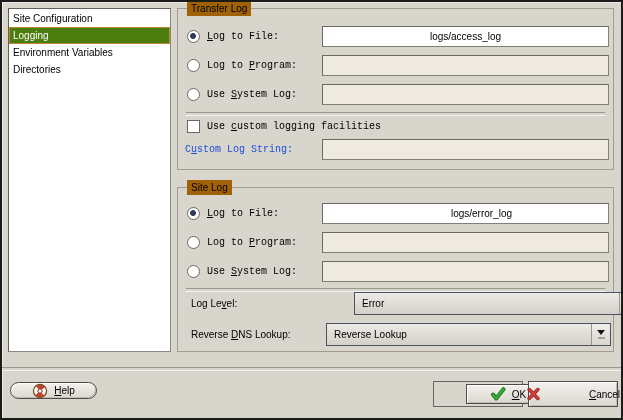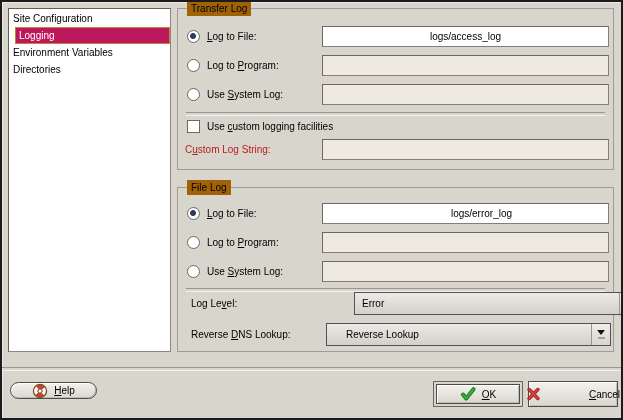--- a/index.html
+++ b/index.html
@@ -12,44 +12,44 @@
   u{text-decoration:underline;}
 
   
   .listbox{
     position:absolute;left:6px;top:6px;width:163px;height:344px;box-sizing:border-box;
     background:#fff;border:1px solid #8a867e;border-top-color:#635f57;border-left-color:#635f57;
     padding-top:1px;overflow:hidden;
   }
   .list-item{height:17px;line-height:17px;padding-left:4px;white-space:nowrap;cursor:default;}
   .list-item.selected{
-    background:#be185d;color:#fff;
-    outline:1px solid #bd8a33;outline-offset:-1px;margin-left:6px;
+    background:#4d7c0f;color:#fff;
+    outline:1px solid #bd8a33;outline-offset:-1px;
   }
 
   
   .frame{position:absolute;left:175px;width:437px;box-sizing:border-box;border:1px solid #a09c94;}
   .frame.transfer{top:6px;height:162px;}
   .frame.error{top:185px;height:165px;}
   .frame-title{position:absolute;top:-8px;left:9px;background:#a16207;padding:0 4px;line-height:15px;}
 
-  .row{position:absolute;left:9px;height:21px;display:flex;align-items:center;}
+  .row{position:absolute;left:9px;height:21px;display:flex;align-items:center;font-family:Liberation Mono, monospace;}
   .row23{position:absolute;left:13px;height:23px;display:flex;align-items:center;}
 
   .radio{width:13px;height:13px;border-radius:50%;box-sizing:border-box;border:1px solid #6d6961;background:#fff;margin-right:7px;flex:none;position:relative;}
   .radio.checked::after{content:"";position:absolute;left:2px;top:2px;width:6px;height:6px;border-radius:50%;background:#2e3f63;border:1px solid #1f2b45;box-sizing:border-box;}
   .checkbox{width:13px;height:13px;box-sizing:border-box;border:1px solid #6d6961;background:#fff;margin-right:7px;flex:none;}
 
   .entry{
     position:absolute;left:144px;width:287px;height:21px;box-sizing:border-box;
     border:1px solid #837f77;border-top-color:#6d6961;border-left-color:#6d6961;
     background:#fff;font:inherit;padding:0 4px;color:#000;outline:none;text-align:center;
   }
   .entry:disabled{background:#eeeae1;}
-  .disabled-lbl{color:#b91c1c;}
+  .disabled-lbl{color:#1d4ed8;}
 
   .hsep{position:absolute;height:2px;border-top:1px solid #9b978f;border-bottom:1px solid #f4f2ee;}
 
   .combo{
     position:absolute;left:148px;width:285px;height:23px;box-sizing:border-box;
     border:1px solid #4c5260;background:linear-gradient(#eceae5,#d3d0c8);
     display:flex;align-items:center;cursor:default;
   }
   .combo-text{padding-left:7px;}
   .combo-btn{margin-left:auto;width:18px;align-self:stretch;border-left:1px solid #9b978f;
@@ -62,21 +62,21 @@
 
   .btn{
     position:absolute;display:flex;align-items:center;justify-content:center;gap:6px;
     box-sizing:border-box;border:1px solid #4f4b44;
     background:linear-gradient(#f3f1ed,#dad7cf);
     box-shadow:inset 1px 1px 0 #ffffff,inset -1px -1px 0 #c2beb5;
     font:inherit;color:#000;padding:0 6px;cursor:default;
   }
   .btn.help{left:8px;top:380px;width:87px;height:17px;border-radius:9px;}
   .default-ring{position:absolute;left:431px;top:379px;width:90px;height:26px;box-sizing:border-box;border:1px solid #6a665f;padding:2px;}
-  .default-ring .btn{position:relative;width:100%;height:100%;}
+  .default-ring .btn{position:relative;width:100%;height:100%;margin-left:30px;}
   .btn.cancel{left:526px;top:379px;width:90px;height:26px;gap:48px;}
   .btn svg{flex:none;}
 </style>
 </head>
 <body>
 
 <div class="window">
 
   <div class="listbox">
     <div class="list-item">Site Configuration</div>
@@ -113,21 +113,21 @@
       <span>Use <u>c</u>ustom logging facilities</span>
     </div>
 
     <div class="row" style="left:7px;top:130px;">
       <span class="disabled-lbl">C<u>u</u>stom Log String:</span>
     </div>
     <input class="entry" style="top: 130px;" disabled="" value="">
   </div>
 
   <div class="frame error">
-    <span class="frame-title">File Log</span>
+    <span class="frame-title">Site Log</span>
 
     <div class="row" style="top:15px;">
       <span class="radio checked"></span>
       <span><u>L</u>og to File:</span>
     </div>
     <input class="entry" style="top: 15px; padding-left: 36px;" value="logs/error_log">
 
     <div class="row" style="top:44px;">
       <span class="radio"></span>
       <span>Log to <u>P</u>rogram:</span>
@@ -149,21 +149,21 @@
       <span class="combo-text">Error</span>
       <span class="combo-btn">
         <span class="arrow-down"></span>
         <span class="arrow-dash"></span>
       </span>
     </div>
 
     <div class="row23" style="top:135px;">
       <span>Reverse <u>D</u>NS Lookup:</span>
     </div>
-    <div class="combo" style="top:135px;padding-left:12px;">
+    <div class="combo" style="top:135px;">
       <span class="combo-text">Reverse Lookup</span>
       <span class="combo-btn">
         <span class="arrow-down"></span>
         <span class="arrow-dash"></span>
       </span>
     </div>
   </div>
 
   <div class="bottom-sep"></div>
 

